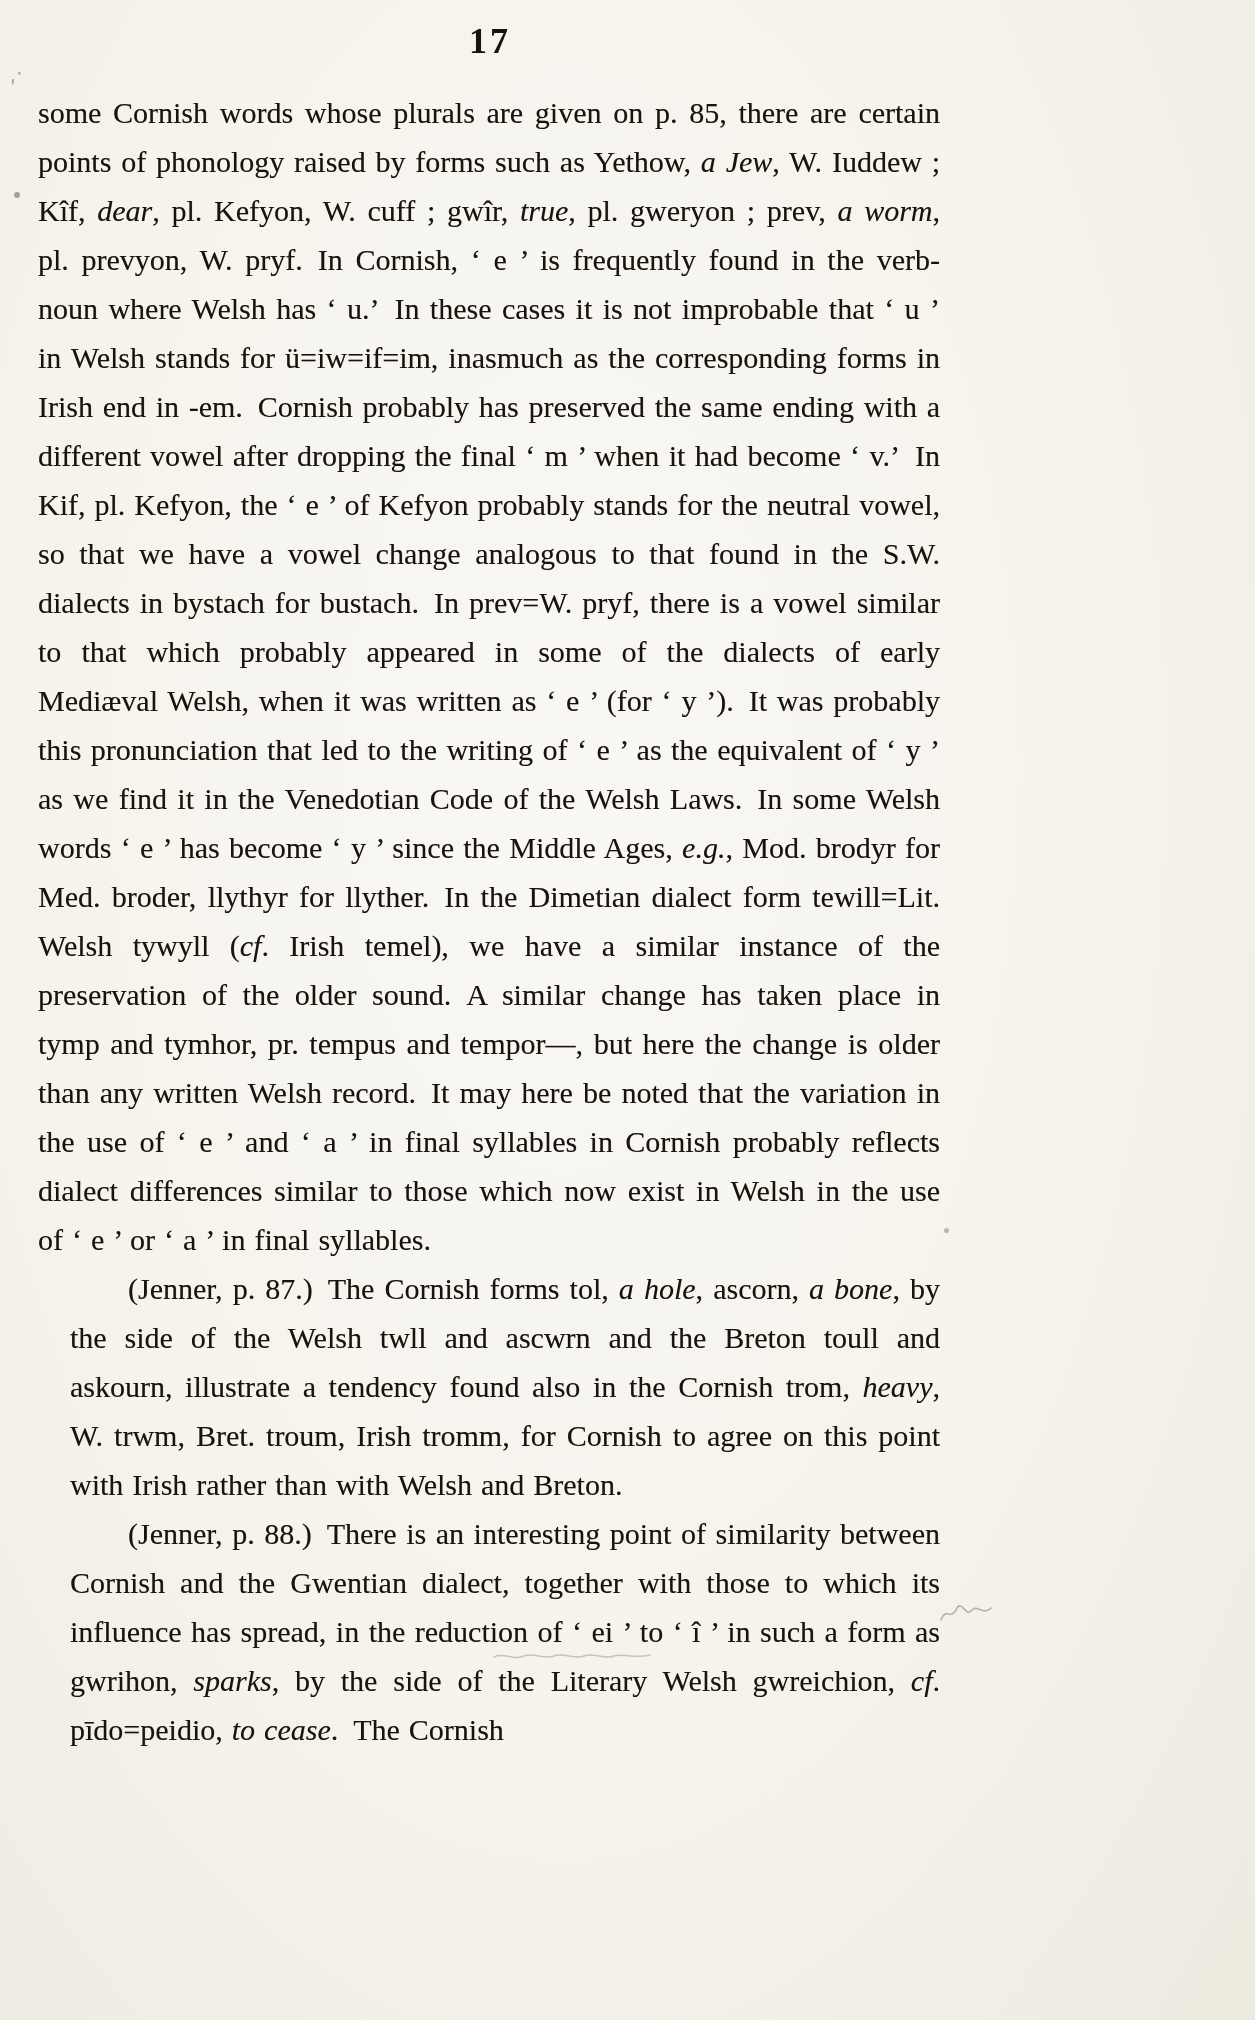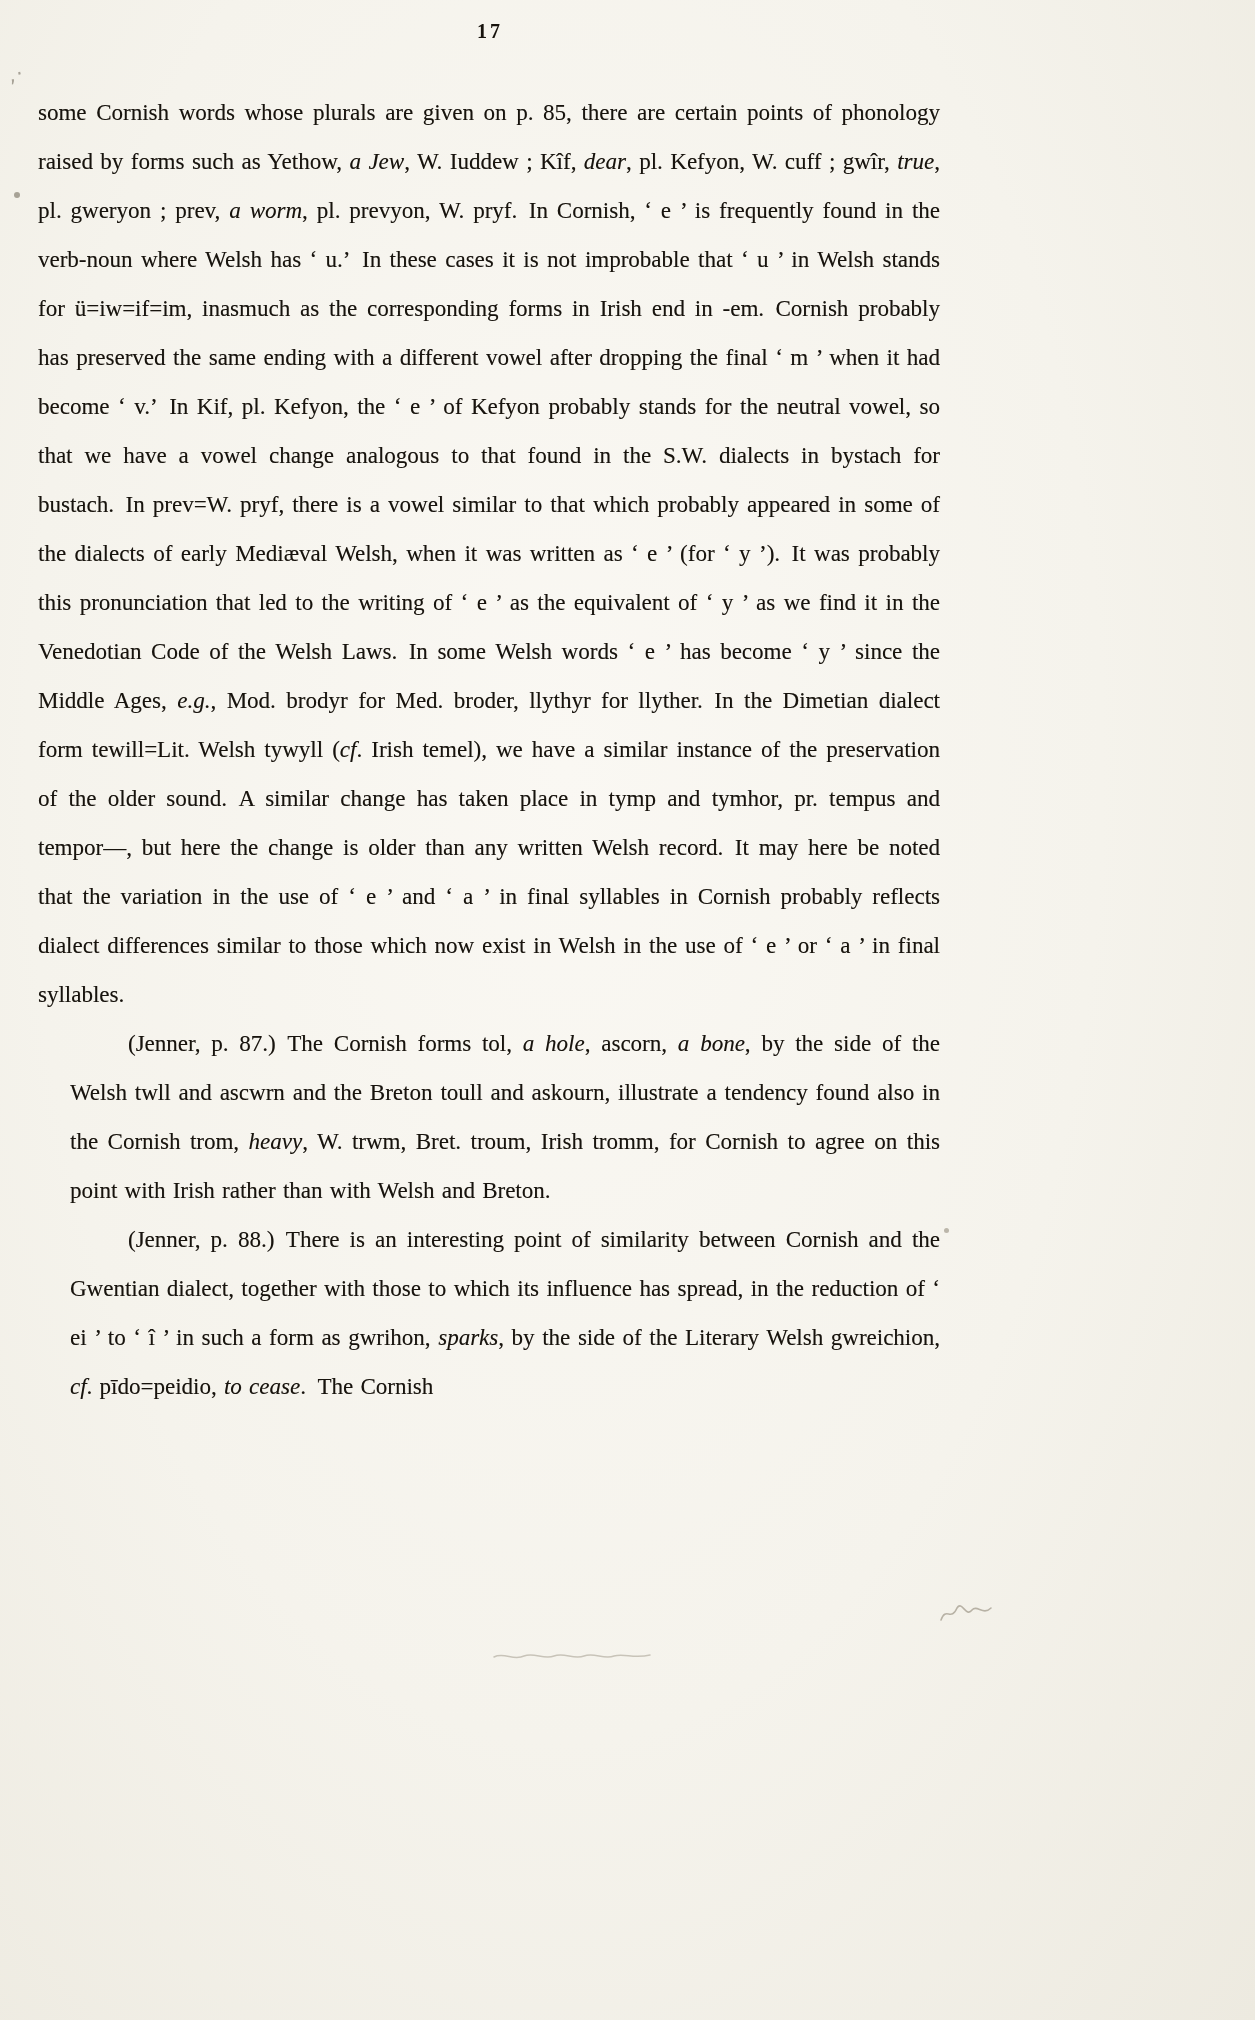--- a/index.html
+++ b/index.html
@@ -17,34 +17,34 @@
     position: relative;
     width: 1255px;
     height: 2020px;
   }
   .page-number {
     position: absolute;
     top: 20px;
     left: 40px;
     width: 900px;
     text-align: center;
-    font-size: 20px;
+    font-size: 36px;
     font-weight: bold;
     letter-spacing: 3px;
     color: #17130d;
   }
   .text-block {
     position: absolute;
     top: 88px;
     left: 38px;
     width: 902px;
   }
   .text-block p {
     margin: 0;
-    font-size: 23px;
+    font-size: 30px;
     line-height: 49px;
     text-align: justify;
     color: #17130d;
     text-shadow: 0.25px 0.25px 0 rgba(23, 19, 13, 0.38);
     hyphens: none;
     -webkit-hyphens: none;
     word-spacing: 1.5px;
   }
   .text-block p.indented {
     text-indent: 58px;

